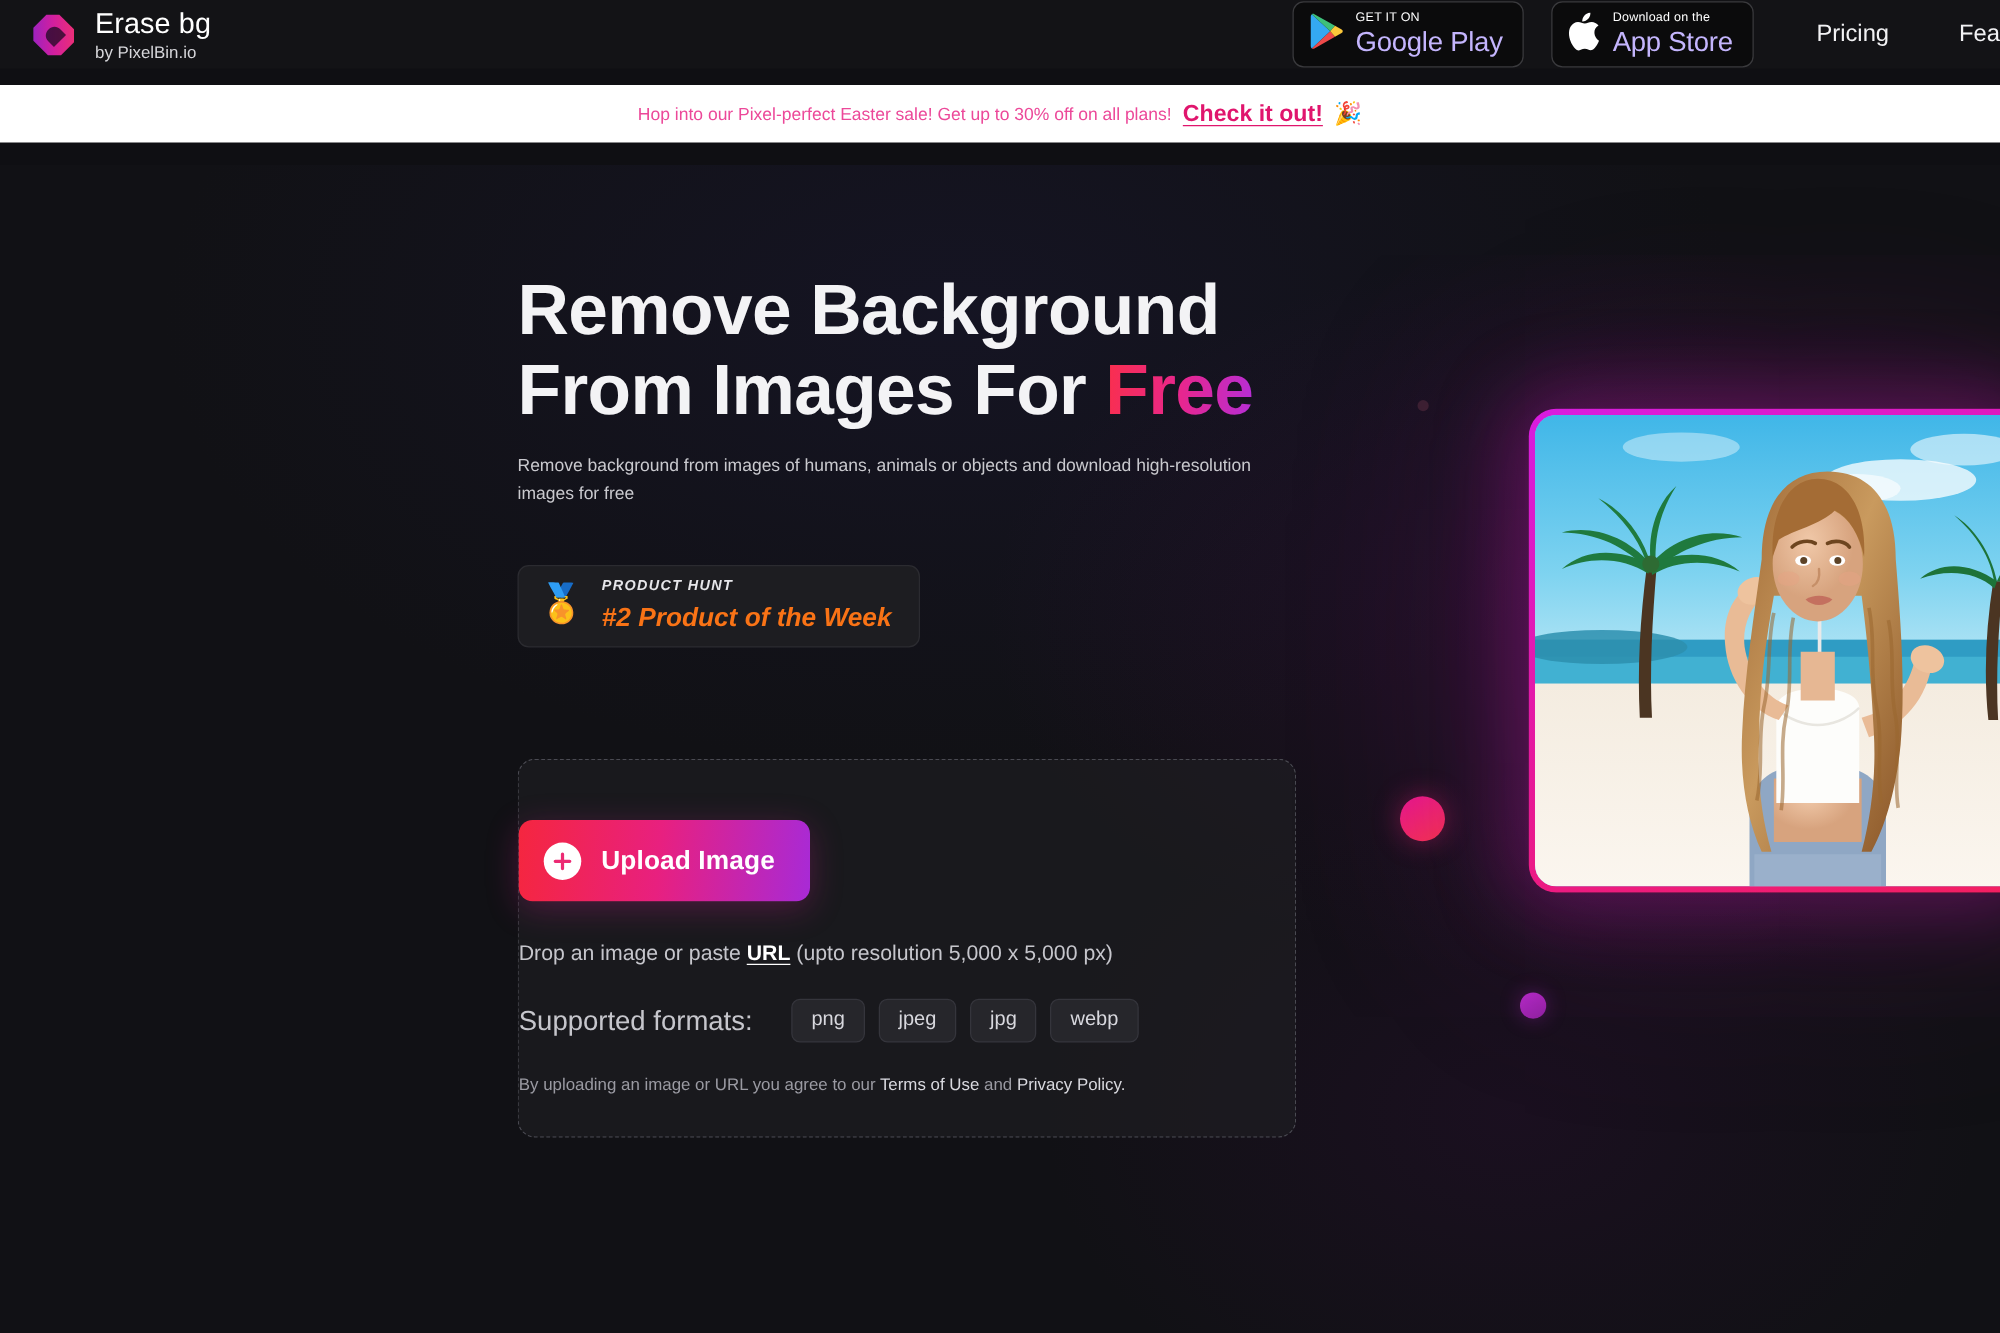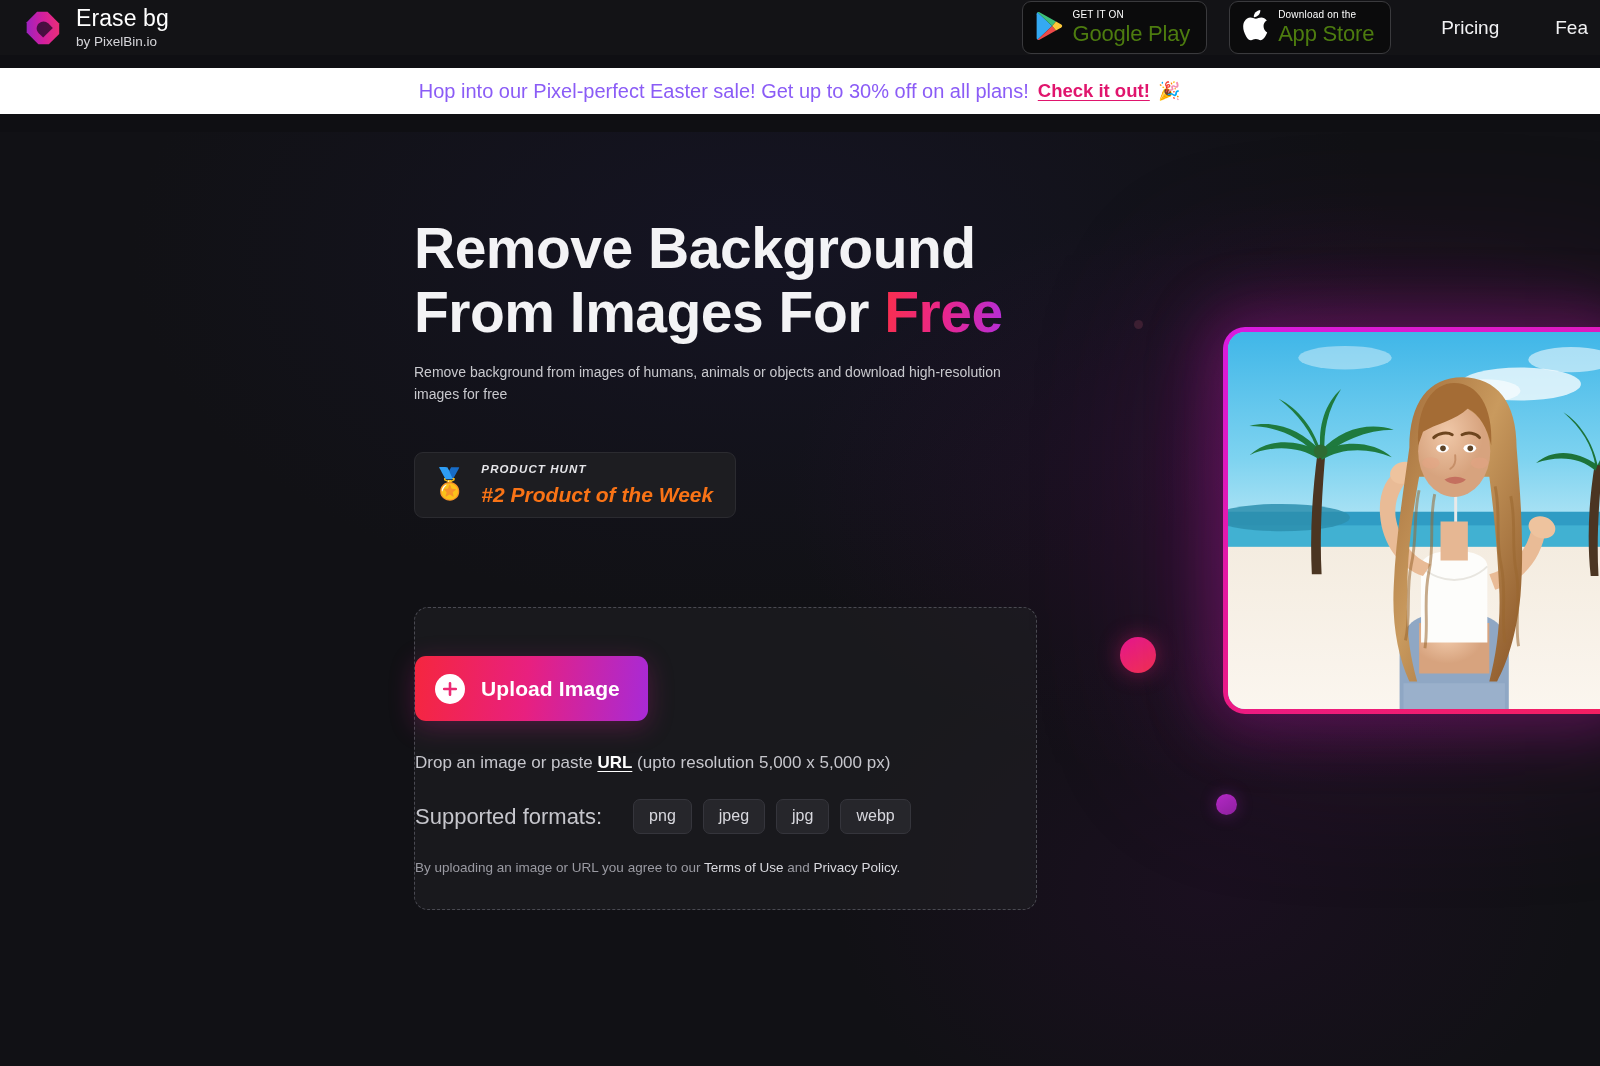--- a/index.html
+++ b/index.html
@@ -34,37 +34,37 @@
     background: #0b0b0c;
     border: 1px solid #3a3a3d;
     border-radius: 9px;
     height: 53px;
     padding: 0 16px 0 13px;
     margin-right: 22px;
   }
   .store-badge .glyph { flex: 0 0 auto; }
   .store-lines { display: flex; flex-direction: column; line-height: 1; }
   .store-top { color: #ffffff; font-size: 10px; letter-spacing: .2px; }
-  .store-bottom { color: #4d7c0f; font-size: 22px; font-weight: 400; margin-top: 3px; letter-spacing: -.2px; }
+  .store-bottom { color: #c4b5fd; font-size: 22px; font-weight: 400; margin-top: 3px; letter-spacing: -.2px; }
   .nav-link {
     color: #f2f2f4; font-size: 19px; padding: 0 28px;
     white-space: nowrap;
   }
-  .nav-link.clipped { padding-right: 12px; }
+  .nav-link.clipped { padding-right: 0; }
 
   
   .announce {
     position: absolute; top: 68px; left: 0;
     width: 1600px; height: 46px;
     background: #ffffff;
     display: flex; align-items: center; justify-content: center;
     gap: 9px;
     z-index: 19;
   }
-  .announce-text { color: #8b5cf6; font-size: 20px; }
+  .announce-text { color: #ec4899; font-size: 14px; }
   .announce-cta {
     color: #e0156d; font-size: 18.5px; font-weight: 700;
     text-decoration: underline; text-underline-offset: 3px;
   }
   .announce-emoji { font-size: 18px; }
 
   
   .page {
     position: absolute; top: 132px; left: 0;
     width: 1600px; height: 952px;

